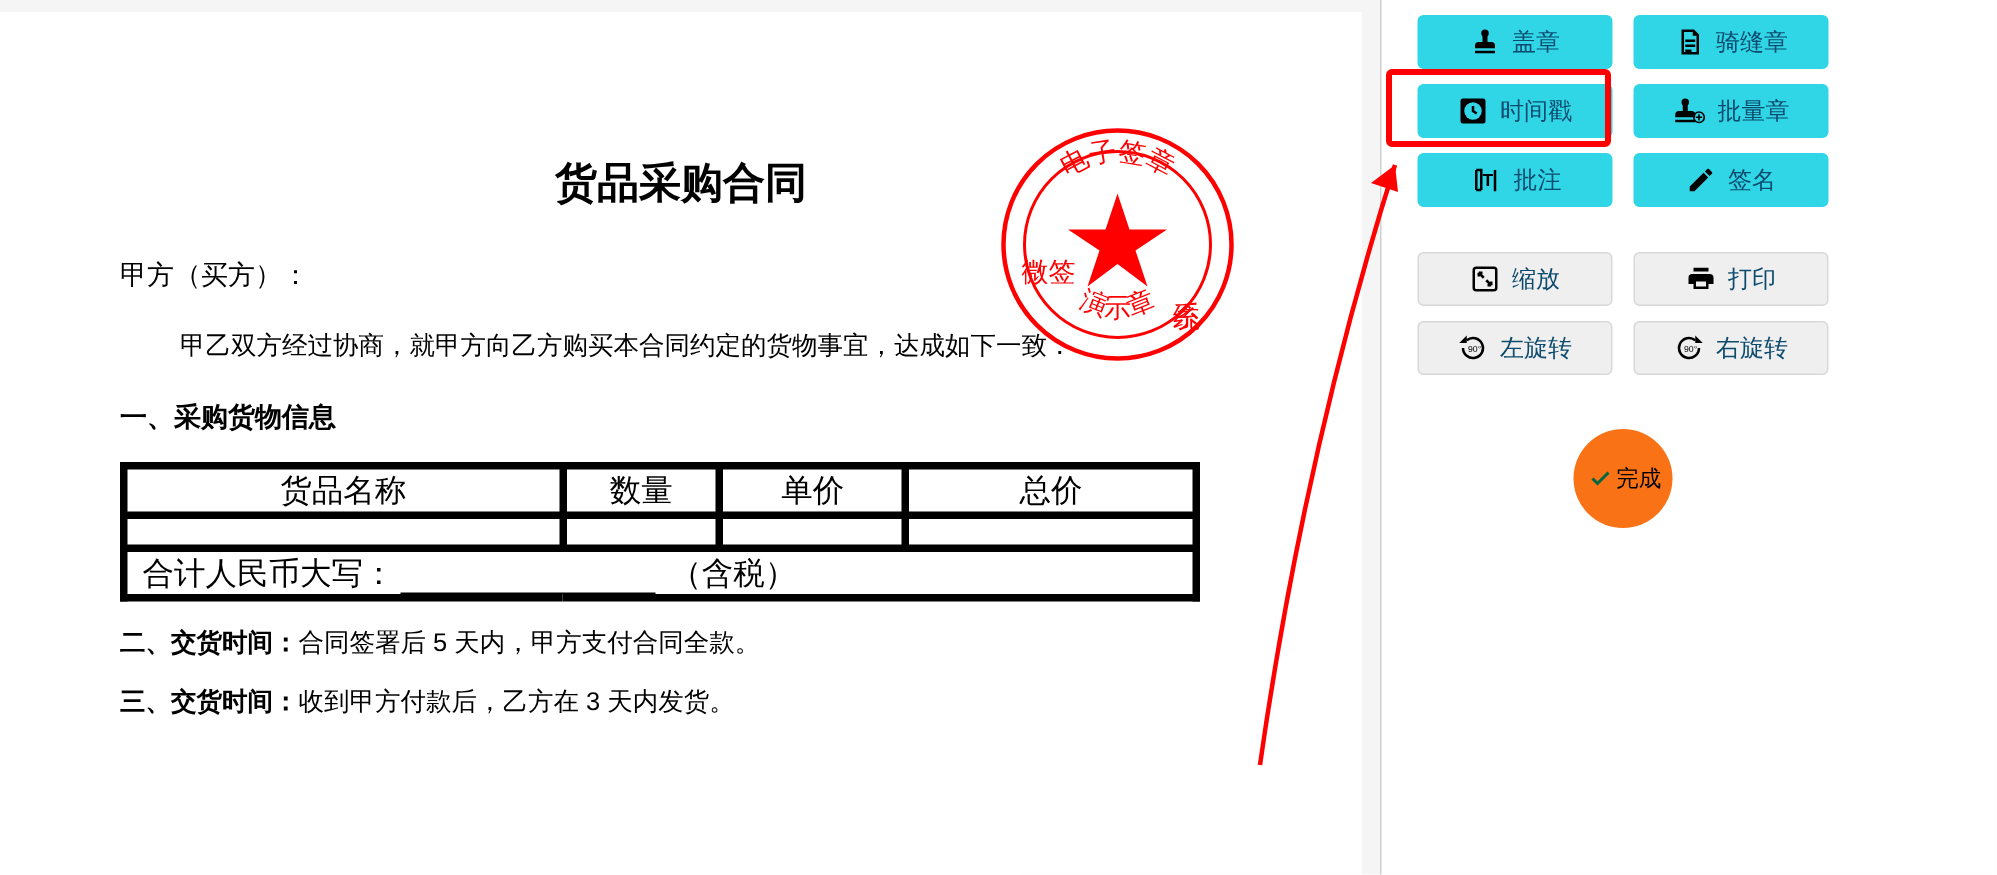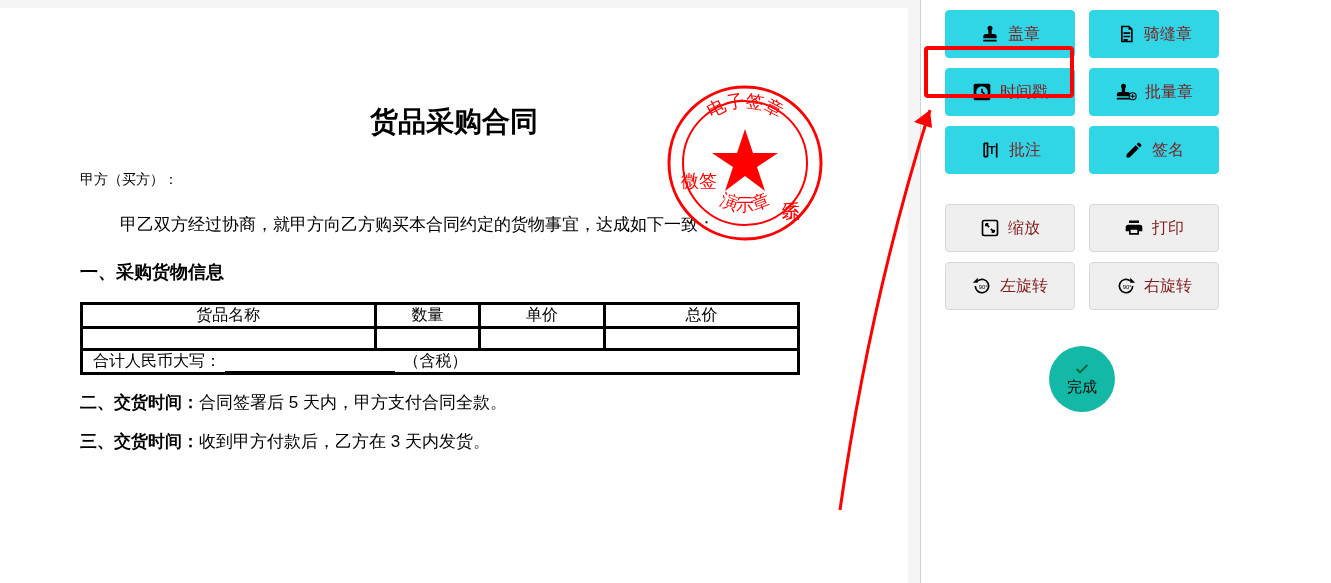--- a/index.html
+++ b/index.html
@@ -23,41 +23,41 @@
   .doc-inner {
     padding: 40px 80px 0 80px;
   }
   .doc-title {
     text-align: center;
     font-size: 28px;
     font-weight: 600;
     margin: 55px 0 30px 0;
   }
   .party-line {
-    font-size: 14px;
+    font-size: 18px;
     margin: 18px 0;
   }
   .intro-line {
     font-size: 17px;
     margin: 24px 0 24px 40px;
   }
   .section-h {
     font-size: 18px;
     font-weight: 700;
     margin: 18px 0;
   }
   table.goods {
     border-collapse: collapse;
     width: 720px;
     margin: 10px 0 10px 0;
   }
   table.goods td, table.goods th {
-    border: 3px solid #000000;
+    border: 5px solid #000000;
     padding: 0 6px;
-    font-size: 16px;
+    font-size: 21px;
     font-weight: 400;
     text-align: center;
     height: 22px;
   }
   table.goods th { font-weight: 400; }
   .total-row td.left { text-align: left; padding-left: 10px; }
   .underline-blank {
     display: inline-block;
     width: 170px;
     border-bottom: 1px solid #000;
@@ -92,45 +92,45 @@
     padding: 10px 8px;
   }
   .btn-grid {
     display: grid;
     grid-template-columns: 130px 130px;
     gap: 10px 14px;
     justify-content: start;
     margin-left: 16px;
   }
   .btn {
-    height: 48px;
+    height: 36px;
     border-radius: 4px;
     display: flex;
     align-items: center;
     justify-content: center;
     gap: 8px;
     cursor: pointer;
     font-size: 16px;
     background: #30d5e6;
-    color: #7f1d1d;
+    color: #0c4a6e;
     border: 1px solid #30d5e6;
   }
   .btn.gray {
     background: #efefef;
     border: 1px solid #d8d8d8;
   }
   .btn svg { flex: 0 0 auto; }
   .spacer { height: 30px; }
   .done-btn {
     width: 66px;
     height: 66px;
     border-radius: 50%;
-    background: #14b8a6;
+    background: #f97316;
     display: flex;
-    flex-direction: column;
+    flex-direction: row;
     align-items: center;
     justify-content: center;
     cursor: pointer;
     margin: 36px 0 0 120px;
     font-size: 15px;
     gap: 1px;
   }
 
   
   .highlight-box {

